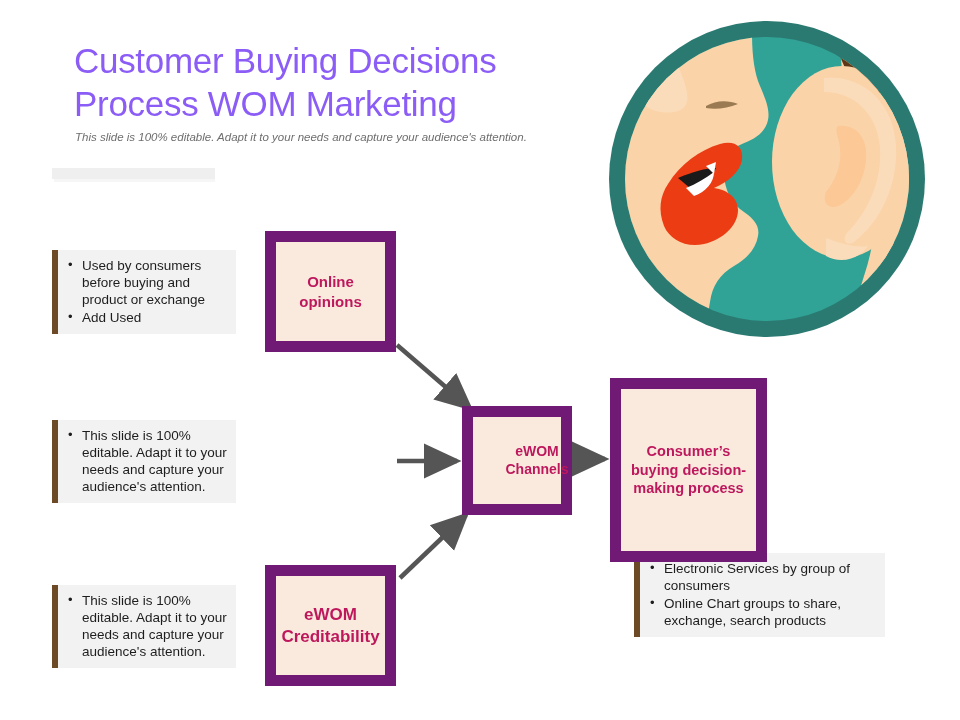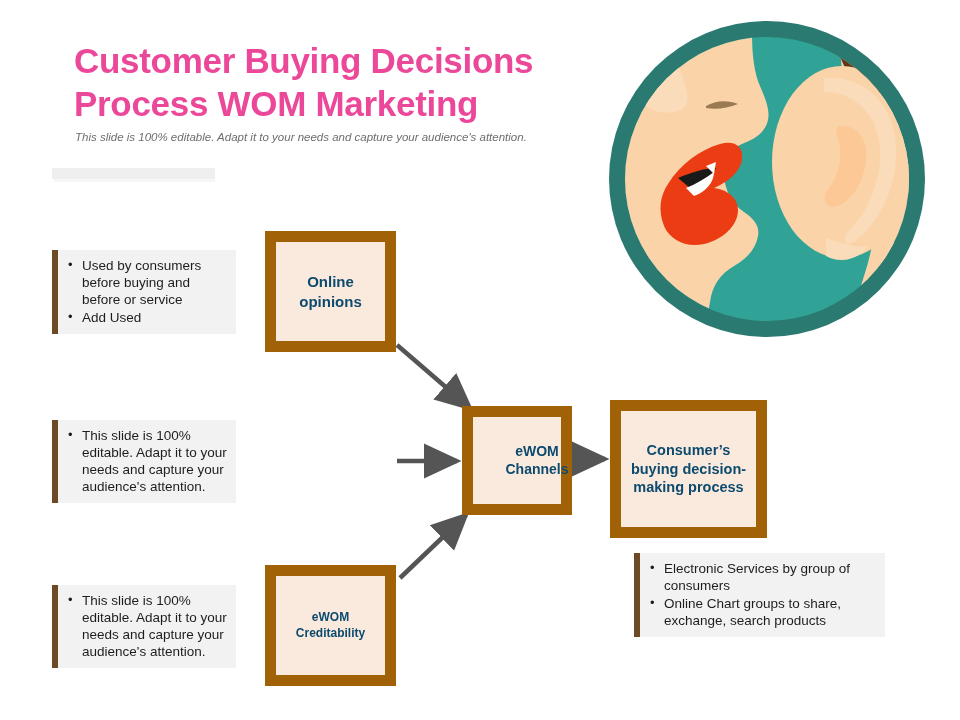--- a/index.html
+++ b/index.html
@@ -18,23 +18,23 @@
     overflow: hidden;
   }
 
   
   #title {
     position: absolute;
     left: 74px;
     top: 40px;
     width: 540px;
     font-size: 35px;
-    font-weight: bold;
+    font-weight: normal;
     line-height: 1.22;
-    color: #ec4899;
+    color: #8b5cf6;
     letter-spacing: -0.3px;
   }
   #subtitle {
     position: absolute;
     left: 75px;
     top: 130px;
     width: 530px;
     font-size: 11.5px;
     font-style: italic;
     color: #6e6e6e;
@@ -97,34 +97,34 @@
   #note-3 { left: 52px; top: 585px; width: 184px; }
   #note-4 { left: 634px; top: 553px; width: 251px; }
   #note-4 .note-line { font-size: 13.5px; }
 
   
   .flow-box {
     position: absolute;
     box-sizing: border-box;
     background: #faead e;
     background: #faeade;
-    border: 11px solid #a16207;
+    border: 11px solid #701a75;
     display: flex;
     align-items: center;
     justify-content: center;
     text-align: center;
     font-weight: bold;
-    color: #0c4a6e;
+    color: #be185d;
     line-height: 1.28;
   }
   #box-online     { left: 265px; top: 231px; width: 131px; height: 121px; font-size: 15px; }
   #box-volume     { left: 265px; top: 400px; width: 131px; height: 121px; font-size: 15px; }
-  #box-cred       { left: 265px; top: 565px; width: 131px; height: 121px; font-size: 12px; }
+  #box-cred       { left: 265px; top: 565px; width: 131px; height: 121px; font-size: 17px; }
   #box-channels   { left: 462px; top: 406px; width: 110px; height: 109px; font-size: 14px; padding-left: 40px; }
-  #box-outcome    { left: 610px; top: 378px; width: 157px; height: 138px; font-size: 14.5px; margin-top: 22px; }
+  #box-outcome    { left: 610px; top: 378px; width: 157px; height: 184px; font-size: 14.5px; }
 
   
   .arrow-svg {
     position: absolute;
     overflow: visible;
     pointer-events: none;
   }
 
   
   #wom-illustration {
@@ -216,21 +216,21 @@
       <path d="M 286 222 C 300 236 312 260 318 288 L 318 322 L 264 322
                C 266 296 274 258 286 222 Z" fill="#fad3a8"></path>
     </g>
   </svg>
 
   <div id="note-1" class="note-panel">
     <div class="note-bar"></div>
     <div class="note-body">
       <div class="note-line">
         <span class="note-dot">•</span>
-        <span class="note-text">Used by consumers before buying and before or service</span>
+        <span class="note-text">Used by consumers before buying and product or exchange</span>
       </div>
       <div class="note-line">
         <span class="note-dot">•</span>
         <span class="note-text">Add Used</span>
       </div>
     </div>
   </div>
 
   <div id="note-2" class="note-panel">
     <div class="note-bar"></div>

